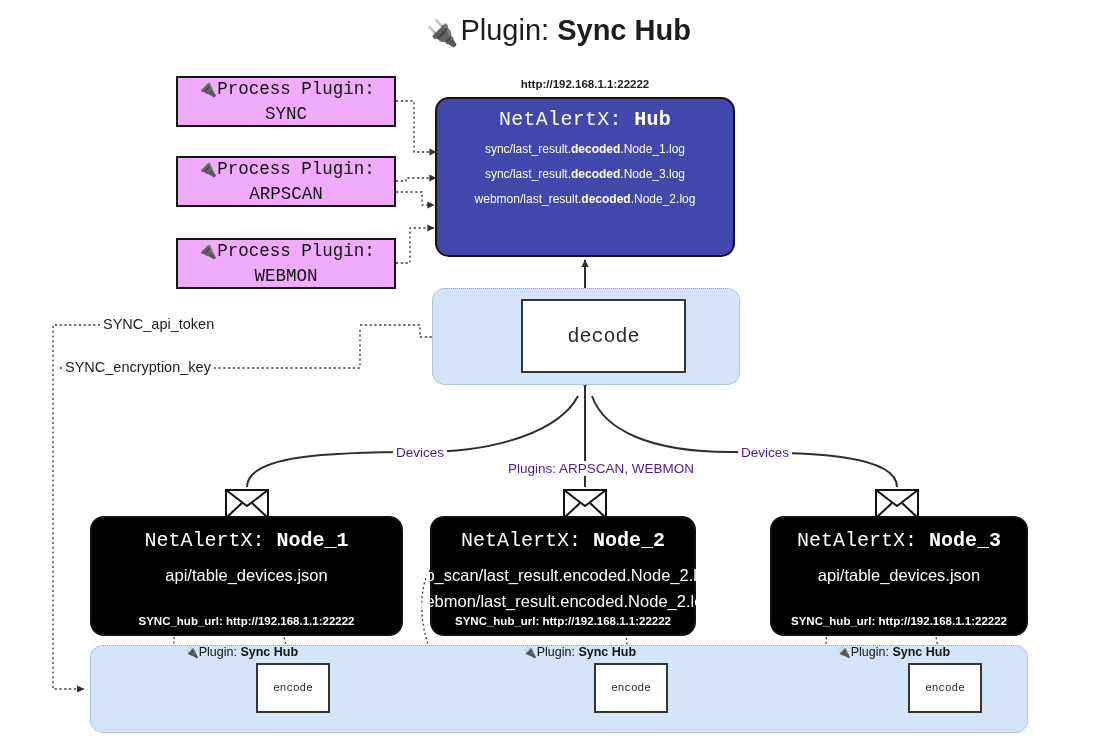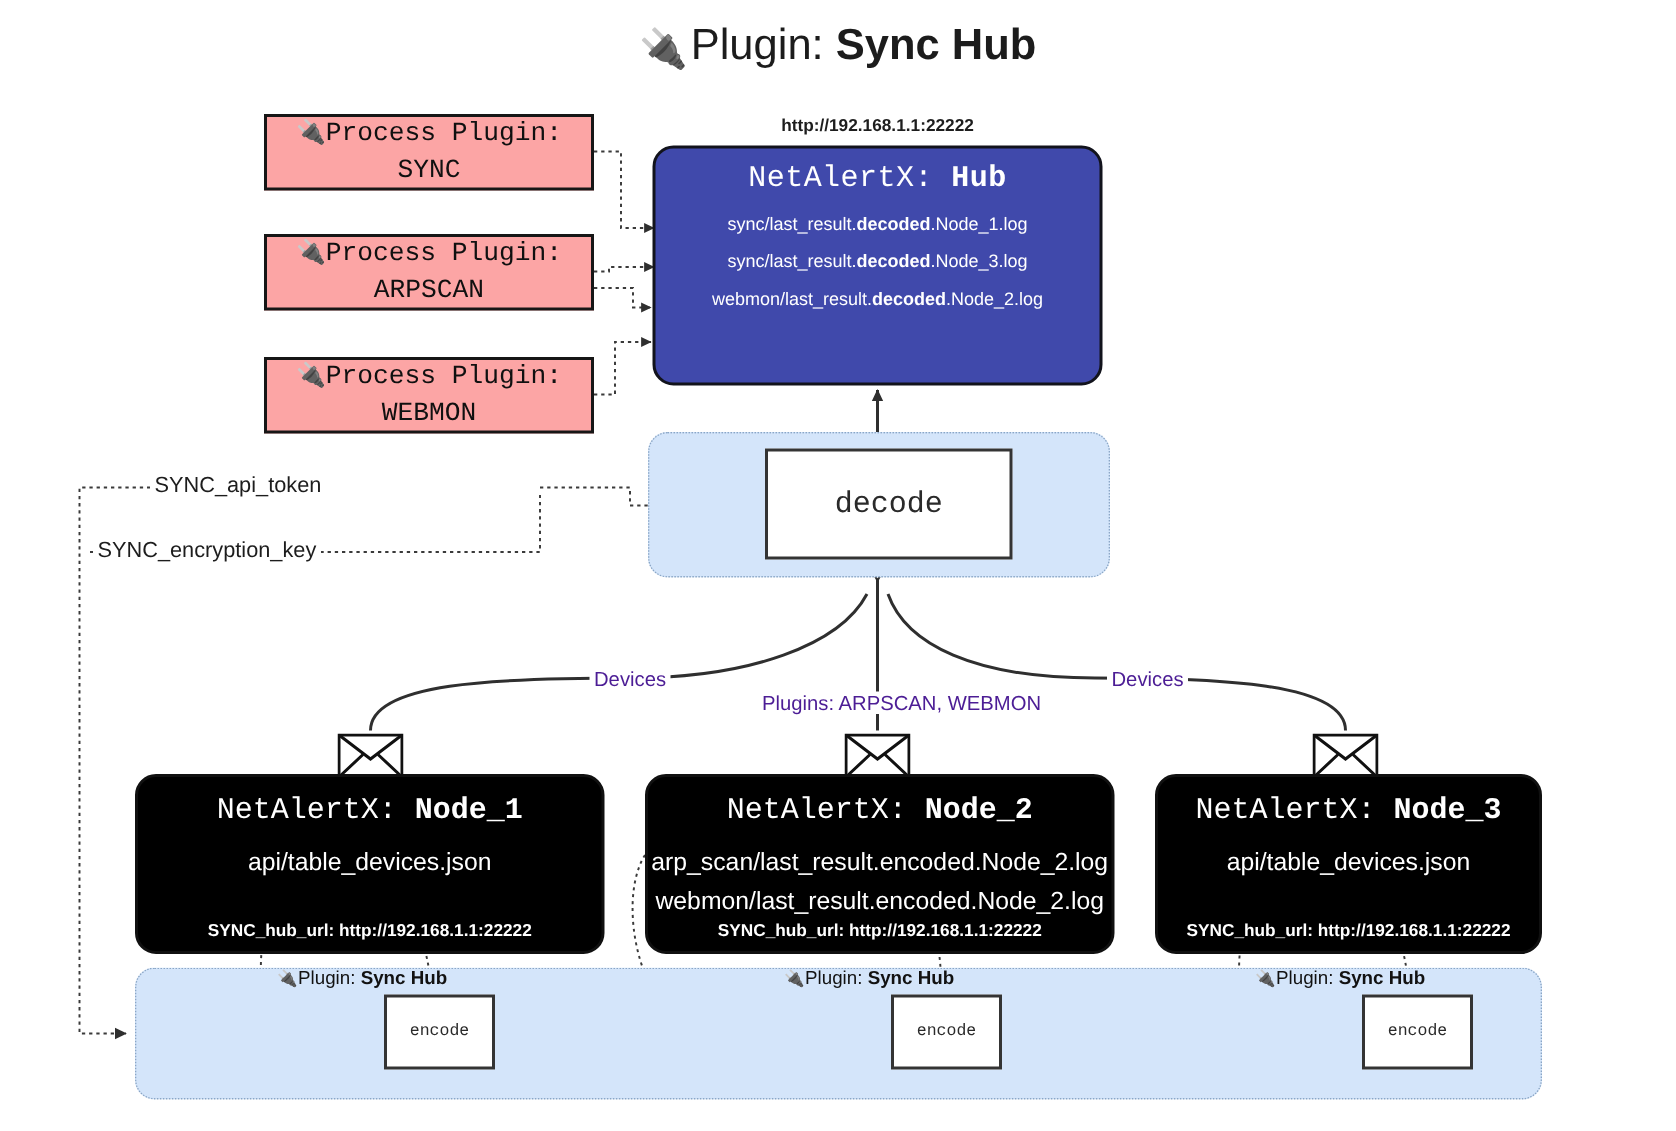--- a/index.html
+++ b/index.html
@@ -37,21 +37,21 @@
   #title .tname  { font-weight: 700; }
   .plug {
     display: inline-block;
     font-size: 26px;
     transform: translateY(2px);
     margin-right: 2px;
   }
 
   
   .procbox {
-    background: #fca5a5;
+    background: #f0abfc;
     border: 2px solid #161616;
     font-family: "Liberation Mono", "DejaVu Sans Mono", monospace;
     font-size: 17.5px;
     color: #101010;
     display: flex;
     flex-direction: column;
     align-items: center;
     justify-content: center;
     line-height: 1.42;
   }
@@ -261,21 +261,21 @@
       <span>NetAlertX:</span> <b>Hub</b>
     </div>
     <div class="hub-rows">
       <div class="hub-row"><span>sync/last_result.</span><b>decoded</b><span>.Node_1.log</span></div>
       <div class="hub-row"><span>sync/last_result.</span><b>decoded</b><span>.Node_3.log</span></div>
       <div class="hub-row"><span>webmon/last_result.</span><b>decoded</b><span>.Node_2.log</span></div>
     </div>
   </div>
 
   <div class="node bluebox" style="left:432px; top:288px; width:308px; height:97px;"></div>
-  <div class="node procsmall" id="decode" style="left:510px; top:299px; width:165px; height:74px;">
+  <div class="node procsmall" id="decode" style="left:521px; top:299px; width:165px; height:74px;">
     <span>decode</span>
   </div>
 
   <div class="keylabel" style="left:100px; top:316px;">SYNC_api_token</div>
   <div class="keylabel" style="left:62px; top:359px;">SYNC_encryption_key</div>
 
   <div class="edgelabel" style="left:393px; top:445px;">Devices</div>
   <div class="edgelabel" style="left:505px; top:461px;">Plugins: ARPSCAN, WEBMON</div>
   <div class="edgelabel" style="left:738px; top:445px;">Devices</div>
 
@@ -302,21 +302,21 @@
   </div>
 
   <div class="node nodebox" style="left:90px; top:516px; width:313px; height:120px; position:absolute;">
     <div class="n-title">
       <span>NetAlertX:</span> <b>Node_1</b>
     </div>
     <div class="n-line">api/table_devices.json</div>
     <div class="n-foot">SYNC_hub_url: http://192.168.1.1:22222</div>
   </div>
 
-  <div class="node nodebox" style="left:430px; top:516px; width:313px; height:120px; position:absolute;">
+  <div class="node nodebox" style="left:430px; top:516px; width:266px; height:120px; position:absolute;">
     <div class="n-title">
       <span>NetAlertX:</span> <b>Node_2</b>
     </div>
     <div class="n-line">arp_scan/last_result.encoded.Node_2.log</div>
     <div class="n-line">webmon/last_result.encoded.Node_2.log</div>
     <div class="n-foot">SYNC_hub_url: http://192.168.1.1:22222</div>
   </div>
 
   <div class="node nodebox" style="left:770px; top:516px; width:258px; height:120px; position:absolute;">
     <div class="n-title">

